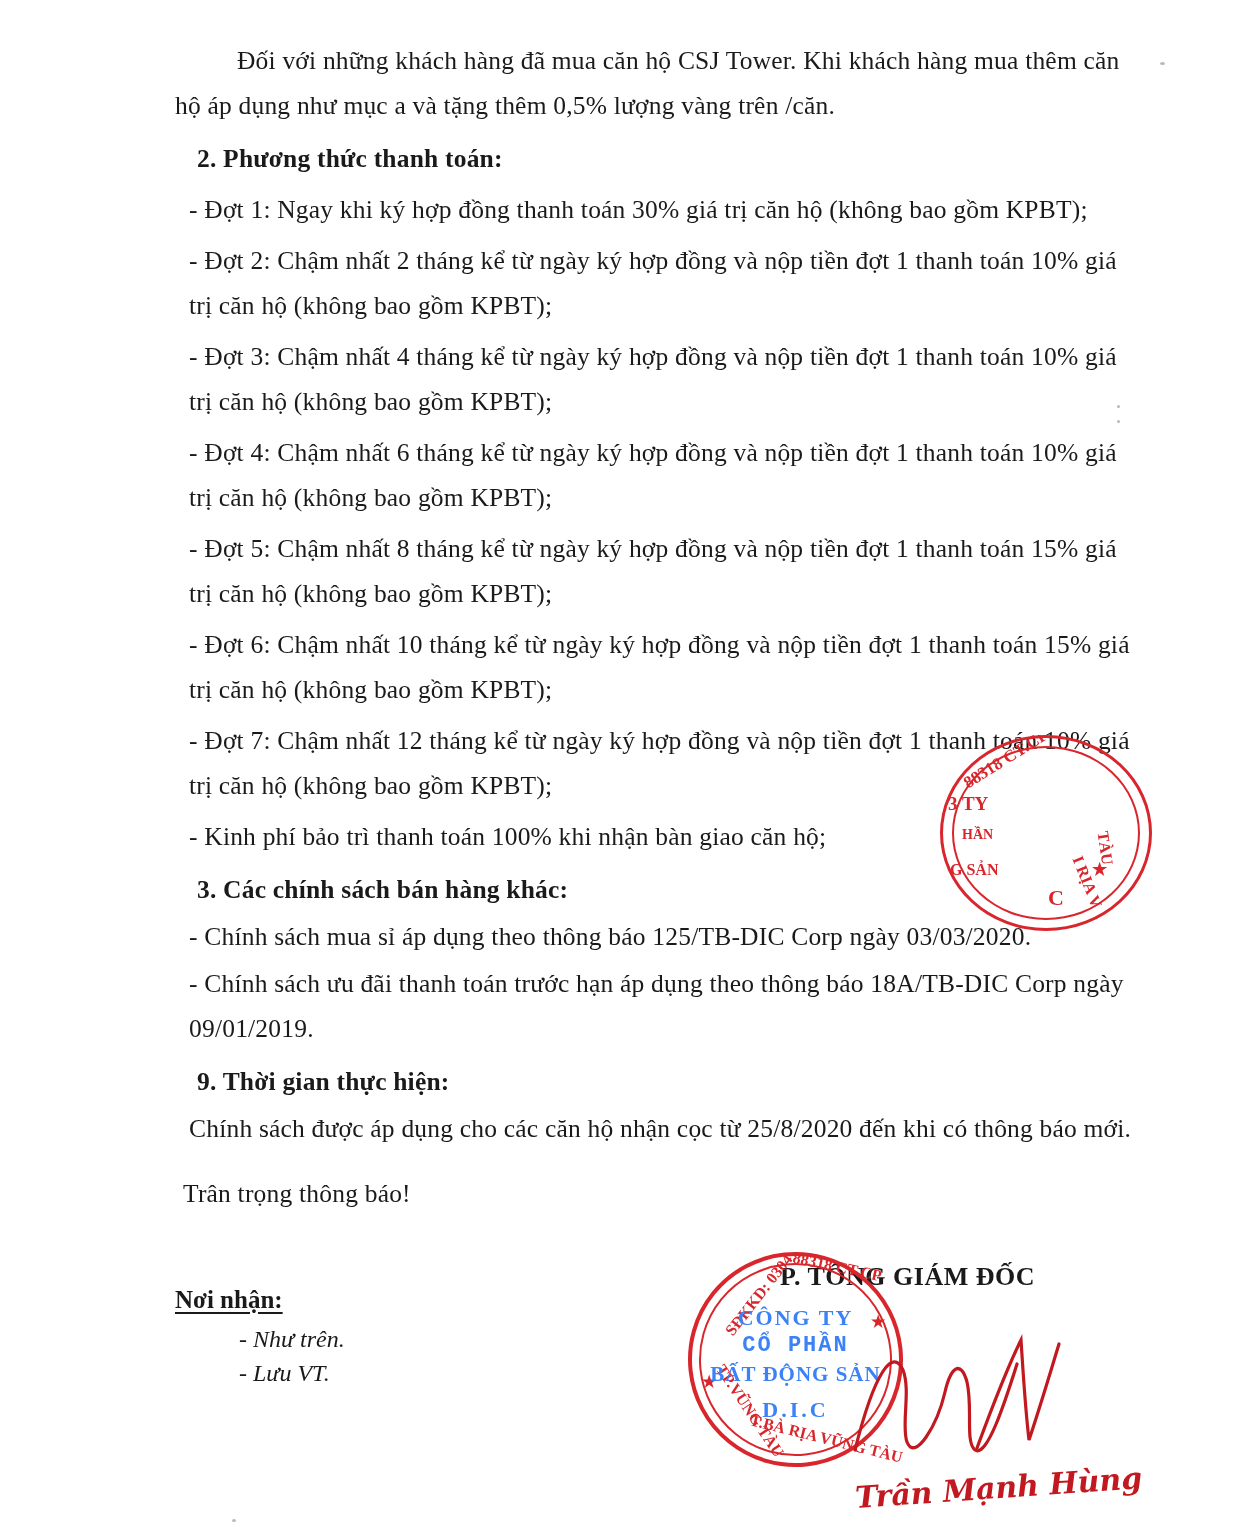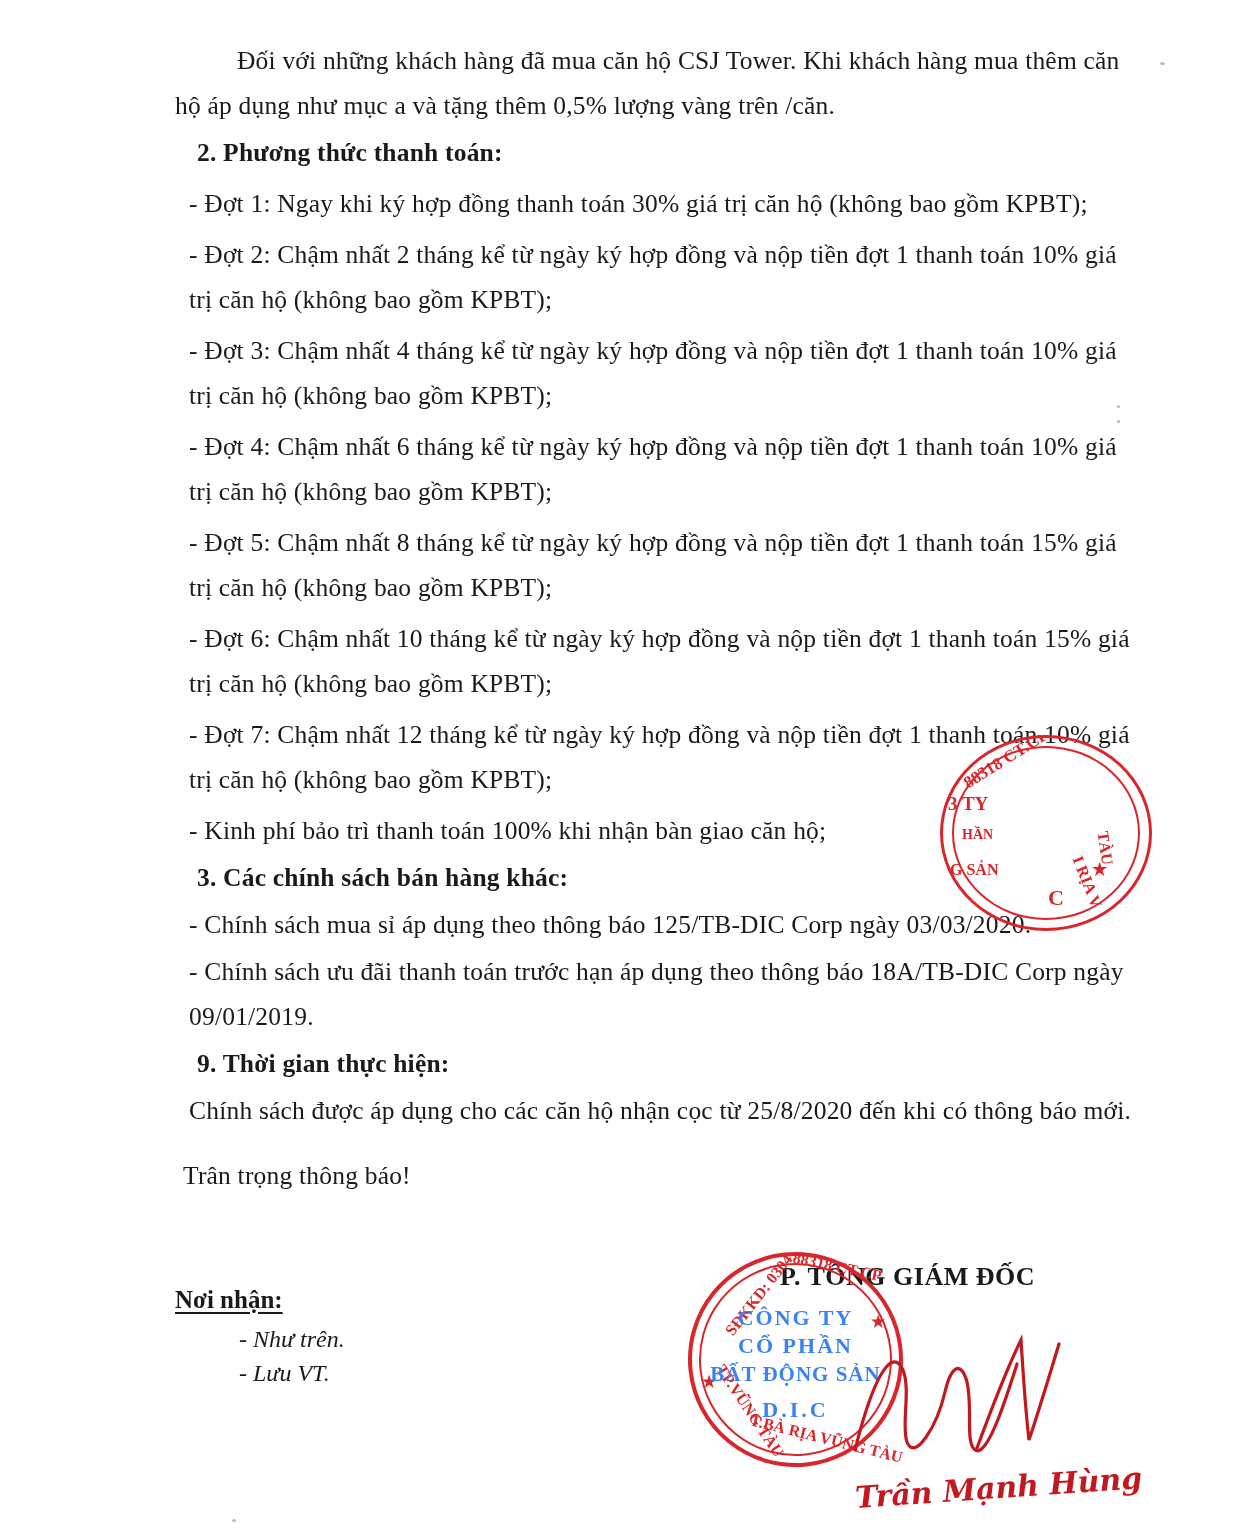--- a/index.html
+++ b/index.html
@@ -36,21 +36,21 @@
   .para {
     text-indent: 0;
   }
   .indent-first {
     text-indent: 62px;
   }
   .heading {
     font-weight: bold;
     font-size: 25.5px;
     line-height: 45px;
-    margin-top: 2px;
+    margin-top: 8px;
     margin-bottom: 2px;
     padding-left: 22px;
   }
   .item {
     padding-left: 14px;
     margin-top: 6px;
   }
   .item.tight {
     margin-top: 2px;
   }
@@ -182,21 +182,21 @@
     left: 0;
     top: 52px;
     width: 215px;
     text-align: center;
     color: #3b82f6;
     font-family: "Liberation Serif", serif;
     font-weight: bold;
     line-height: 28px;
   }
   .stamp-main .center .l1 { font-size: 22px; letter-spacing: 2px; }
-  .stamp-main .center .l2 { font-size: 22px; letter-spacing: 2px; }
+  .stamp-main .center .l2 { font-size: 22px; letter-spacing: 2px; font-family: Liberation Mono, monospace; }
   .stamp-main .center .l3 { font-size: 21px; letter-spacing: 1px; }
   .stamp-main .center .l4 { font-size: 22px; letter-spacing: 3px; margin-top: 8px; }
   .stamp-main .arc {
     position: absolute;
     color: #d8262c;
     font-family: "Liberation Serif", serif;
     font-weight: bold;
     font-size: 16px;
     white-space: nowrap;
   }

